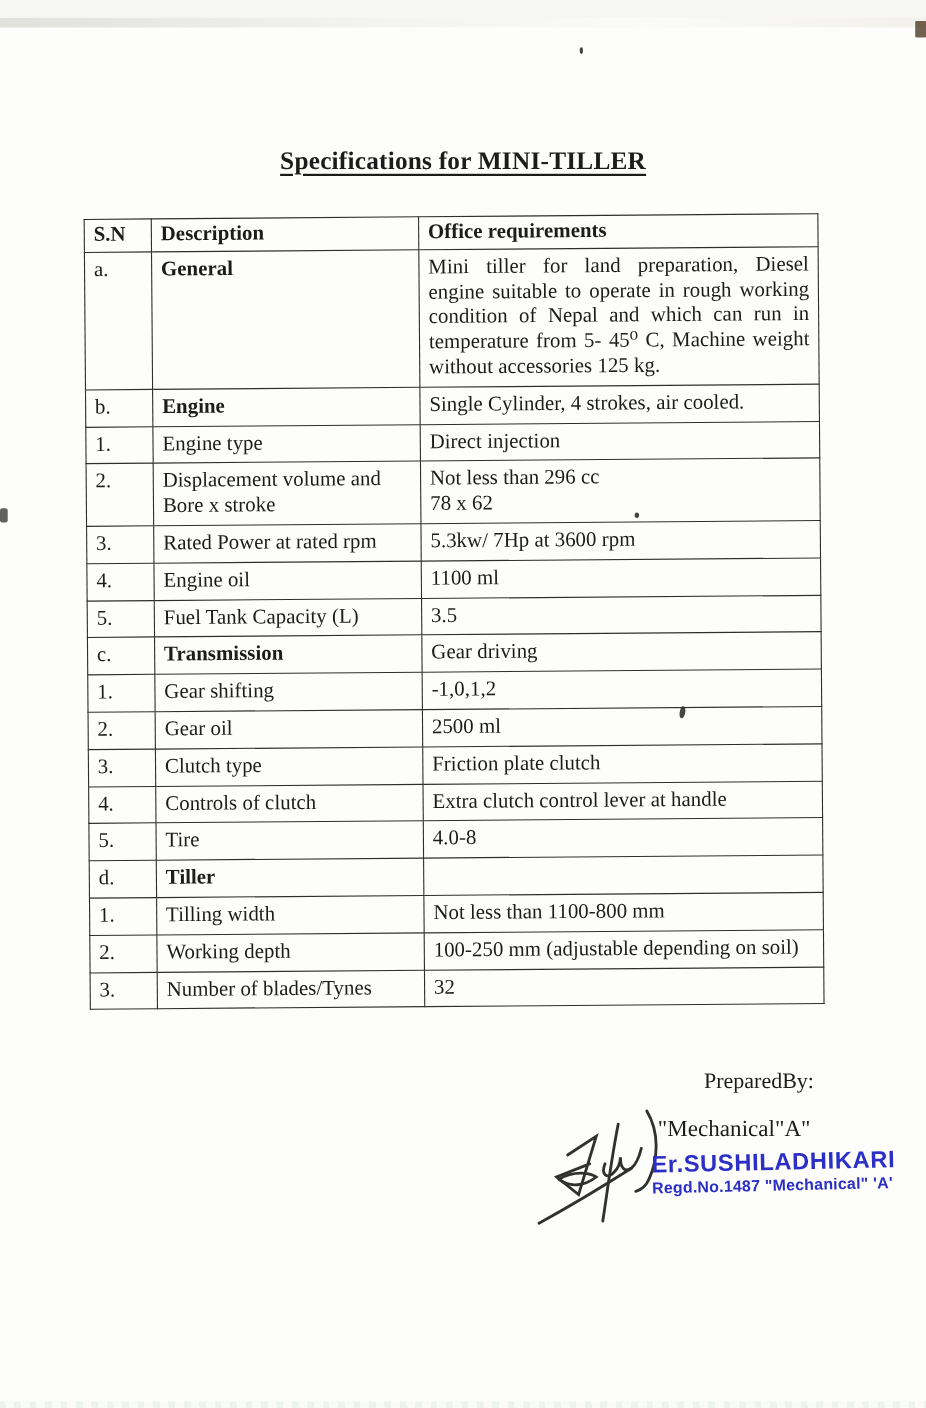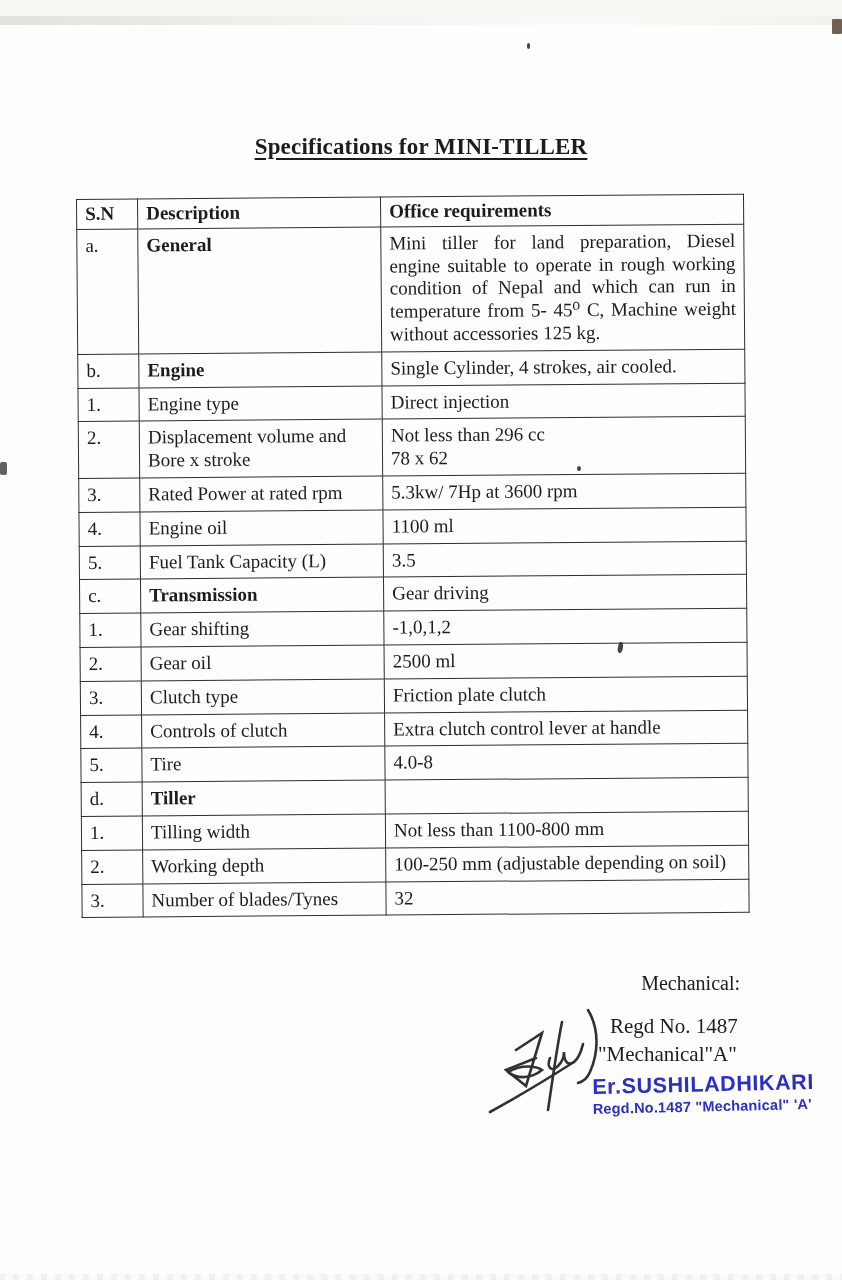--- a/index.html
+++ b/index.html
@@ -180,33 +180,32 @@
     </tr>
 
     <tr>
       <td class="sn">3.</td>
       <td class="desc">Number of blades/Tynes</td>
       <td class="req">32</td>
     </tr>
   </tbody>
   </table>
 
-  <div class="prepared">Mechanical:</div>
+  <div class="prepared">PreparedBy:</div>
 
   <svg class="signature-svg" viewBox="0 0 150 118" fill="none" stroke="#1b1b1b" stroke-width="2.6" stroke-linecap="round" opacity="0.9">
     <path d="M32,42 L58,25 L42,78 L22,62 L52,50"></path>
     <path d="M24,64 C38,56 52,58 58,62 C48,70 34,72 24,64"></path>
     <path d="M66,50 c-4,10 2,14 8,8 c4,-4 6,-10 6,-14 c0,10 4,14 10,10 c6,-5 8,-14 9,-18"></path>
     <path d="M104,2 c12,20 10,44 2,62 c-3,7 -8,10 -12,11"></path>
     <path d="M78,14 c-6,30 -10,62 -14,88"></path>
     <path d="M6,104 Q46,82 90,54"></path>
   </svg>
 
   <div class="sig-col">
-    <div class="sig-regd">Regd No. 1487</div>
     <div class="sig-class">"Mechanical"A"</div>
     <div class="stamp" style="color: rgb(43, 47, 198);">
       <div class="stamp-l1">Er.SUSHILADHIKARI</div>
       <div class="stamp-l2">Regd.No.1487 "Mechanical" 'A'</div>
     </div>
   </div>
 
 </div>
 
 </body></html>

